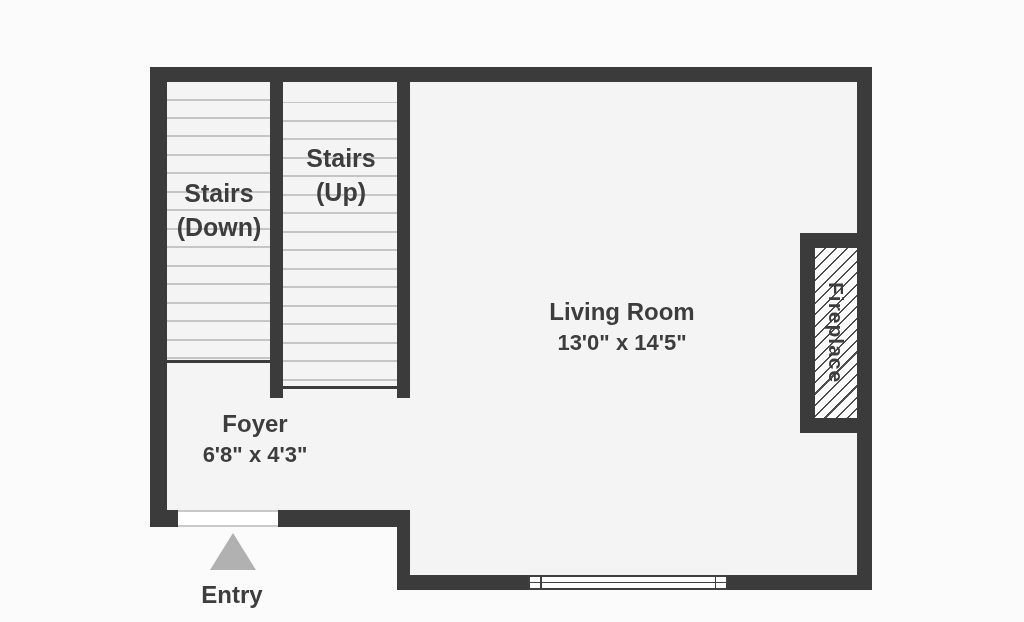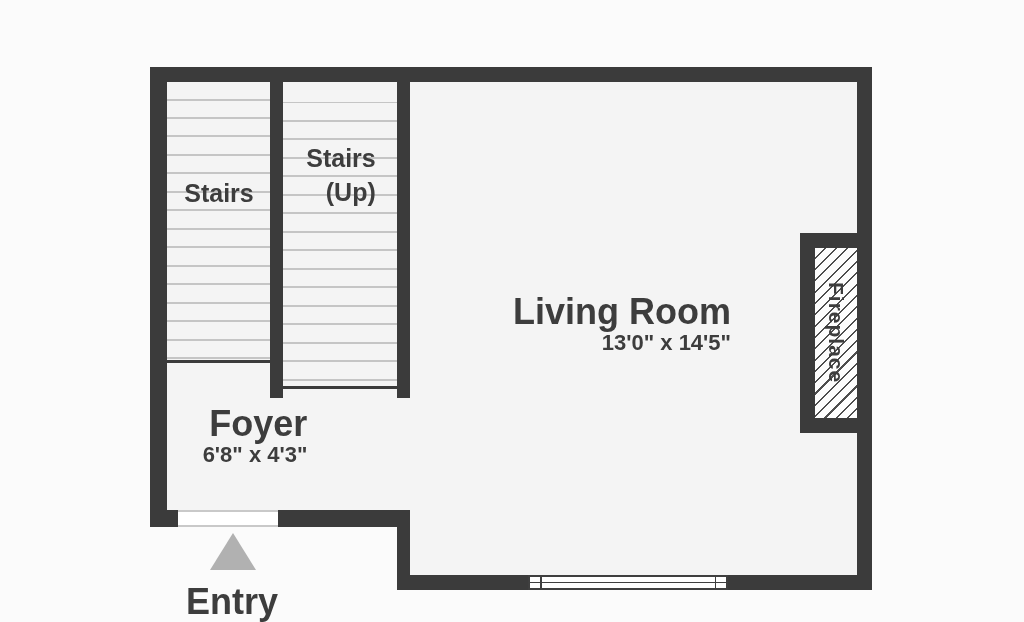--- a/index.html
+++ b/index.html
@@ -58,29 +58,29 @@
   .window-div{position:absolute;top:0;width:1.5px;height:100%;background:#3f3f3f;}
   .window-div.left{left:10px;}
   .window-div.right{right:10px;}
 
   
   .entry-arrow{position:absolute;left:210px;top:533px;width:0;height:0;
     border-left:23px solid transparent;border-right:23px solid transparent;
     border-bottom:37px solid var(--arrow);}
 
   
-  .label{position:absolute;transform:translateX(-50%);text-align:right;color:var(--text);font-weight:700;white-space:nowrap;}
-  .room-name{font-size:36px;line-height:32px;}
+  .label{position:absolute;transform:translateX(-50%);text-align:center;color:var(--text);font-weight:700;white-space:nowrap;}
+  .room-name{font-size:24px;line-height:32px;}
   .room-dims{font-size:22px;line-height:30px;}
   .stairs-label{font-size:25px;line-height:34px;}
   .lbl-stairs-down{left:219px;top:176px;}
   .lbl-stairs-up{left:341px;top:141px;}
   .lbl-living{left:622px;top:296px;}
   .lbl-foyer{left:255px;top:408px;}
-  .lbl-entry{left:232px;top:581px;font-size:36px;}
+  .lbl-entry{left:232px;top:581px;font-size:24px;}
 </style>
 </head>
 <body>
 
 <div class="plan">
 
   <div class="floor-main"></div>
   <div class="floor-lower"></div>
 
   <div class="stairs stairs-down"></div>
@@ -107,20 +107,21 @@
   <div class="window">
     <div class="window-mid"></div>
     <div class="window-div left"></div>
     <div class="window-div right"></div>
   </div>
 
   <div class="entry-arrow"></div>
 
   <div class="label stairs-label lbl-stairs-down">
     <div>Stairs</div>
+    <div>(Down)</div>
   </div>
 
   <div class="label stairs-label lbl-stairs-up">
     <div>Stairs</div>
     <div>(Up)</div>
   </div>
 
   <div class="label lbl-living">
     <div class="room-name">Living Room</div>
     <div class="room-dims">13'0" x 14'5"</div>

